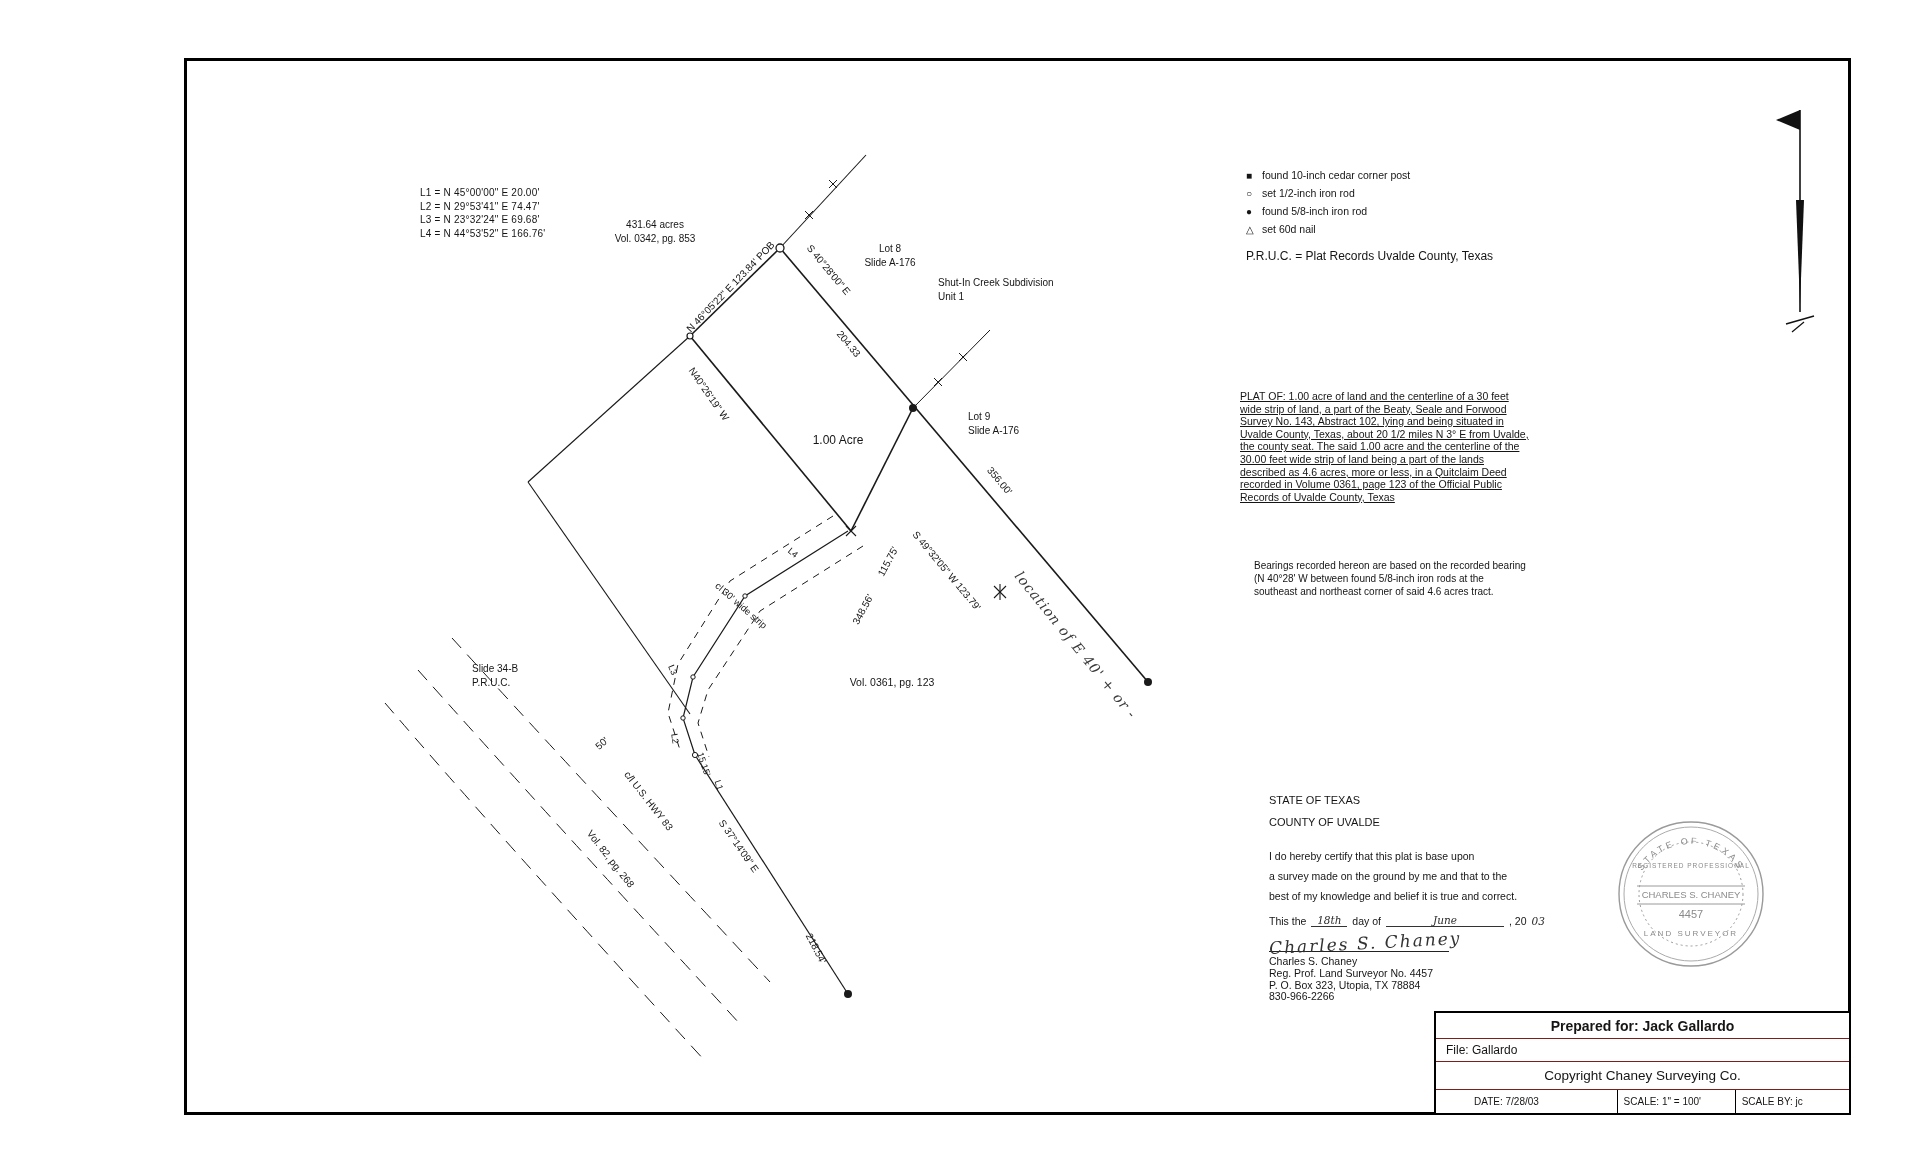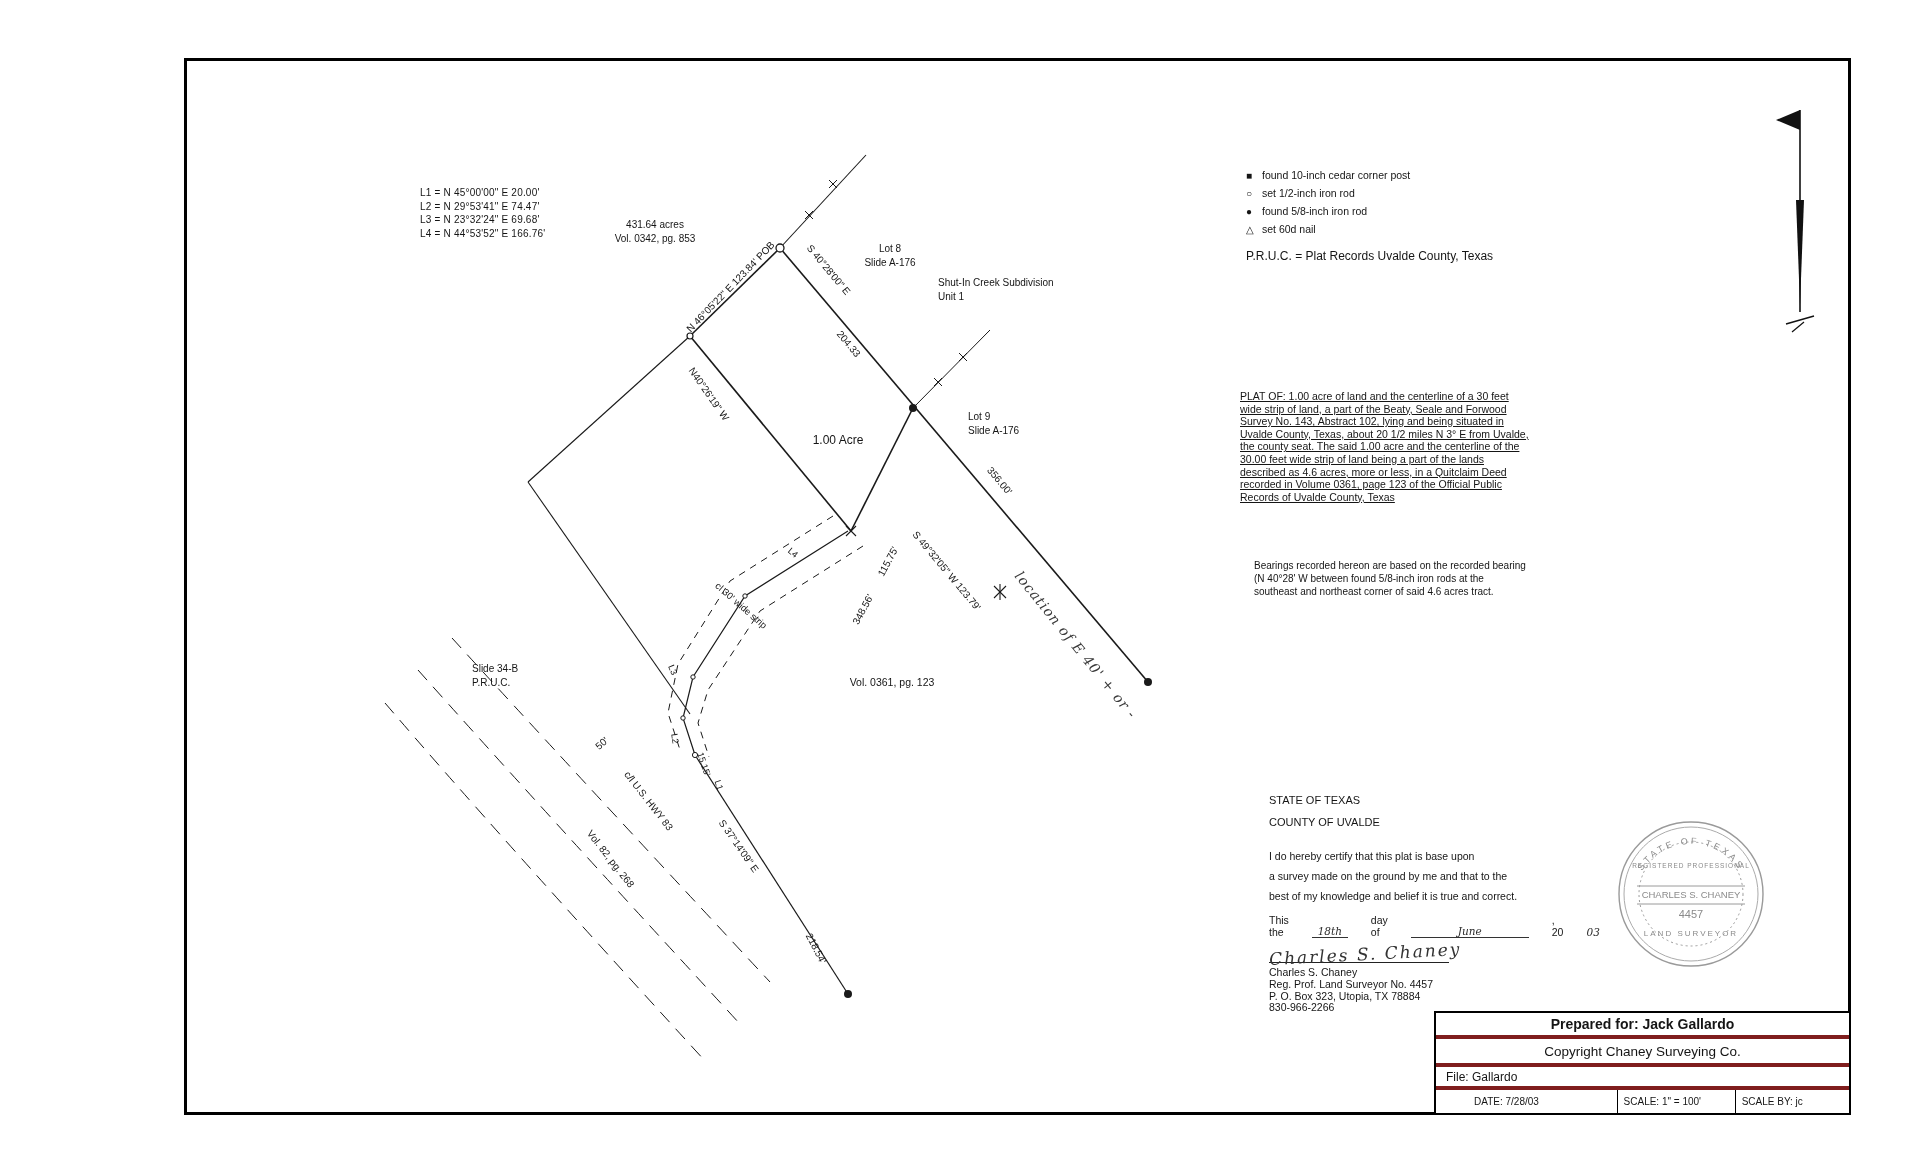--- a/index.html
+++ b/index.html
@@ -26,39 +26,39 @@
 
   
   .plat-of   { left:1240px; top:390px; width:320px; font-size:10.5px; line-height:12.6px;text-decoration:underline; }
   .bearings  { left:1254px; top:559px; width:320px; font-size:10px; line-height:13px; }
 
   
   .cert { left:1269px; top:794px; width:330px; font-size:10.5px; }
   .cert .hdr { font-size:11px; margin-bottom:10px; }
   .cert .hdr2 { font-size:11px; margin-top:0; margin-bottom:18px; }
   .cert .body { line-height:20px; }
-  .cert .fill-line { margin-top:8px; display:flex; align-items:flex-end; gap:23px; font-size:10.5px; }
+  .cert .fill-line { margin-top:8px; display:flex; align-items:flex-end; gap:5px; font-size:10.5px; }
   .hand {
     font-family:"DejaVu Serif", serif; font-style:italic; color:#2b2b2b;
   }
   .blank { border-bottom:1px solid #333; text-align:center; display:inline-block; }
   .signature-wrap { margin-top:6px; }
   .signature {
     font-family:"DejaVu Serif", serif; font-style:italic; font-size:17px;
     transform:rotate(-3deg); display:inline-block; letter-spacing:2px; color:#333;
   }
   .sig-line { width:180px; border-bottom:1px solid #222; margin-top:-2px; }
   .surveyor-block { margin-top:4px; line-height:11.8px; font-size:10.5px; }
 
   
   .title-block {
     left:1434px; top:1011px; width:417px; height:104px;
     border:2px solid #000; box-sizing:border-box; background:#fff;
   }
-  .tb-row { box-sizing:border-box; border-bottom:4px solid #7f1d1d; display:flex; align-items:center; }
+  .tb-row { box-sizing:border-box; border-bottom:1px solid #7f1d1d; display:flex; align-items:center; }
   .tb-r1 { height:26px; justify-content:center; font-weight:bold; font-size:14px; }
   .tb-r2 { height:28px; justify-content:center; font-size:13.5px; }
   .tb-r3 { height:23px; padding-left:10px; font-size:12px; }
   .tb-r4 { height:23px; border-bottom:none; font-size:10px;padding-left:32px; }
   .tb-cell { box-sizing:border-box; height:100%; display:flex; align-items:center; padding-left:6px; }
   .tb-c1 { width:39%; }
   .tb-c2 { width:31%; border-left:1px solid #000; }
   .tb-c3 { width:30%; border-left:1px solid #000; }
 
   svg text { font-family:"Liberation Sans", sans-serif; fill:#151515; }
@@ -254,20 +254,20 @@
 <svg class="abs" style="left:1770px;top:100px" width="60" height="250" viewBox="0 0 60 250">
   <polygon points="30,10 6,20 30,30" fill="#111"></polygon>
   <line x1="30" y1="10" x2="30" y2="212" stroke="#111" stroke-width="1.6"></line>
   <polygon points="26,100 34,100 30,205" fill="#111"></polygon>
   <line x1="16" y1="224" x2="44" y2="216" stroke="#111" stroke-width="1.4"></line>
   <line x1="22" y1="232" x2="34" y2="222" stroke="#111" stroke-width="1.2"></line>
 </svg>
 
 <div class="abs title-block">
   <div class="tb-row tb-r1">Prepared for: Jack Gallardo</div>
+  <div class="tb-row tb-r3">File:  Gallardo</div>
   <div class="tb-row tb-r2">Copyright Chaney Surveying Co.</div>
-  <div class="tb-row tb-r3">File:  Gallardo</div>
   <div class="tb-row tb-r4">
     <div class="tb-cell tb-c1">DATE: 7/28/03</div>
     <div class="tb-cell tb-c2">SCALE: 1" = 100'</div>
     <div class="tb-cell tb-c3">SCALE BY: jc</div>
   </div>
 </div>
 
 </body></html>

